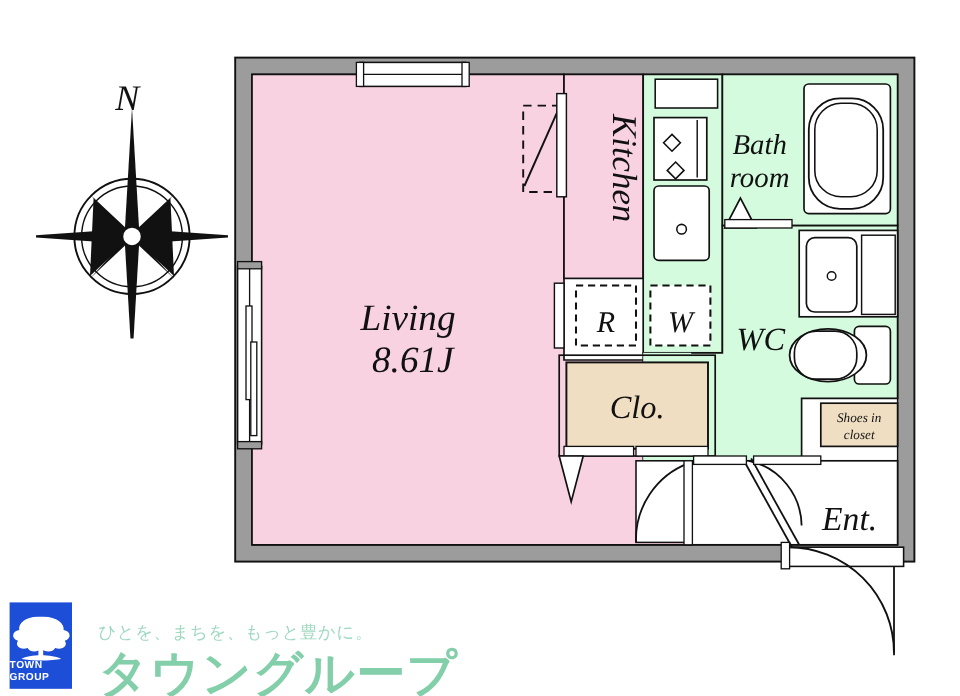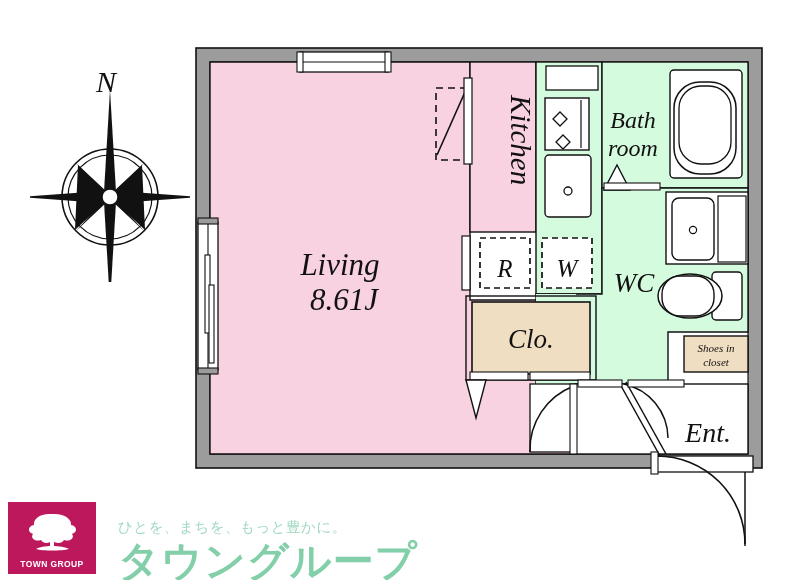--- a/index.html
+++ b/index.html
@@ -15,22 +15,22 @@
 
   
   #compass{position:absolute;left:30px;top:52px;width:160px;height:230px;}
 
   
   #footer{
     position:absolute;left:0;top:498px;width:800px;height:82px;
     display:flex;align-items:flex-start;
   }
   #logo-badge{
-    width:88px;height:72px;margin-left:8px;margin-top:4px;
-    background:#be185d;
+    width:52px;height:72px;margin-left:8px;margin-top:4px;
+    background:#1d4ed8;
     position:relative;
     display:flex;flex-direction:column;align-items:center;justify-content:flex-end;
     box-sizing:border-box;
   }
   #logo-badge .tree{position:absolute;top:6px;left:50%;transform:translateX(-50%);}
   #logo-badge .badge-text{
     font-family:"Liberation Sans", sans-serif;
     font-size:8.5px;font-weight:bold;color:#ffffff;
     letter-spacing:.4px;margin-bottom:5px;
   }

